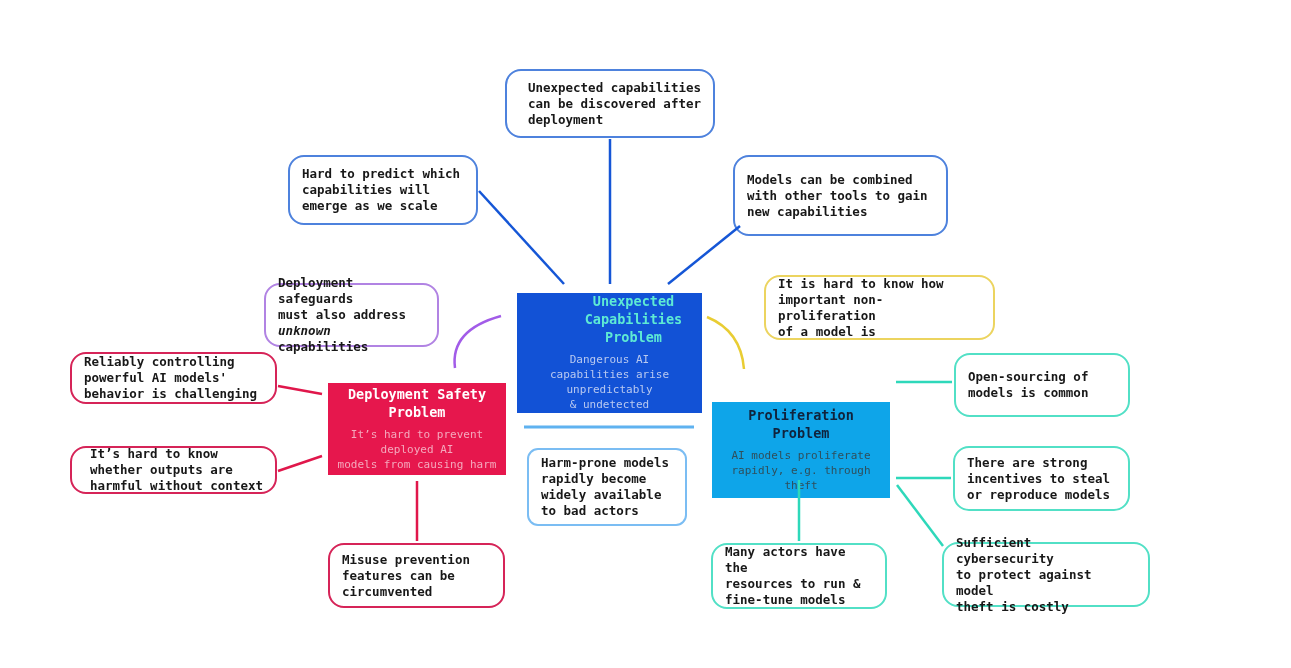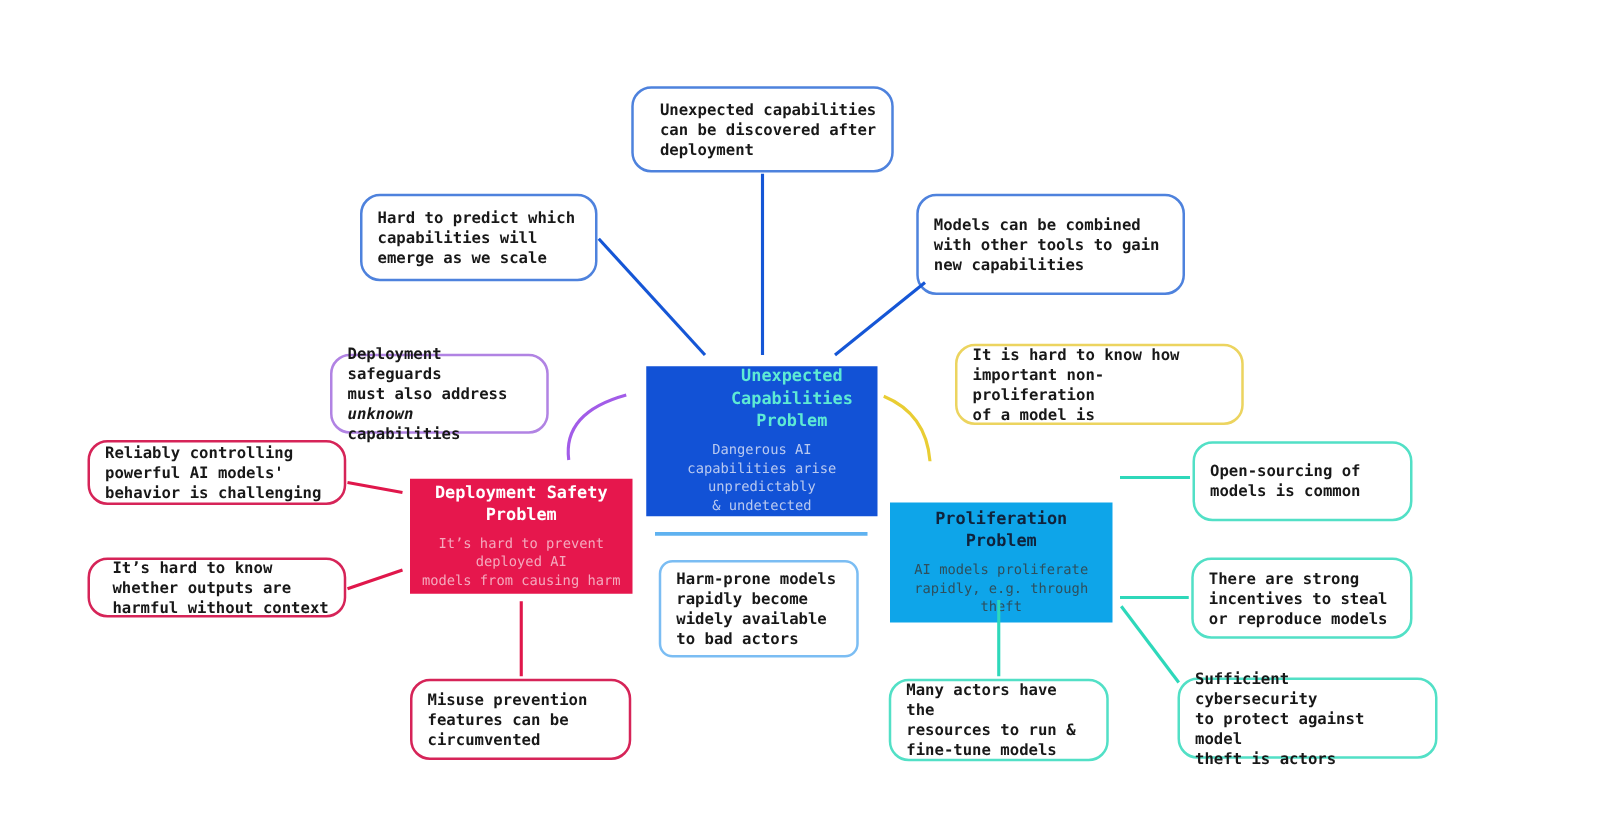--- a/index.html
+++ b/index.html
@@ -190,21 +190,21 @@
 models is common</span>
   </div>
   <div class="note b-teal" id="n-incentives">
     <span class="txt">There are strong
 incentives to steal
 or reproduce models</span>
   </div>
   <div class="note b-teal" id="n-cybersec">
     <span class="txt">Sufficient cybersecurity
 to protect against model
-theft is actors</span>
+theft is costly</span>
   </div>
   <div class="note b-teal" id="n-manyactors">
     <span class="txt">Many actors have the
 resources to run &amp;
 fine-tune models</span>
   </div>
 
 </div>
 
 </body></html>

